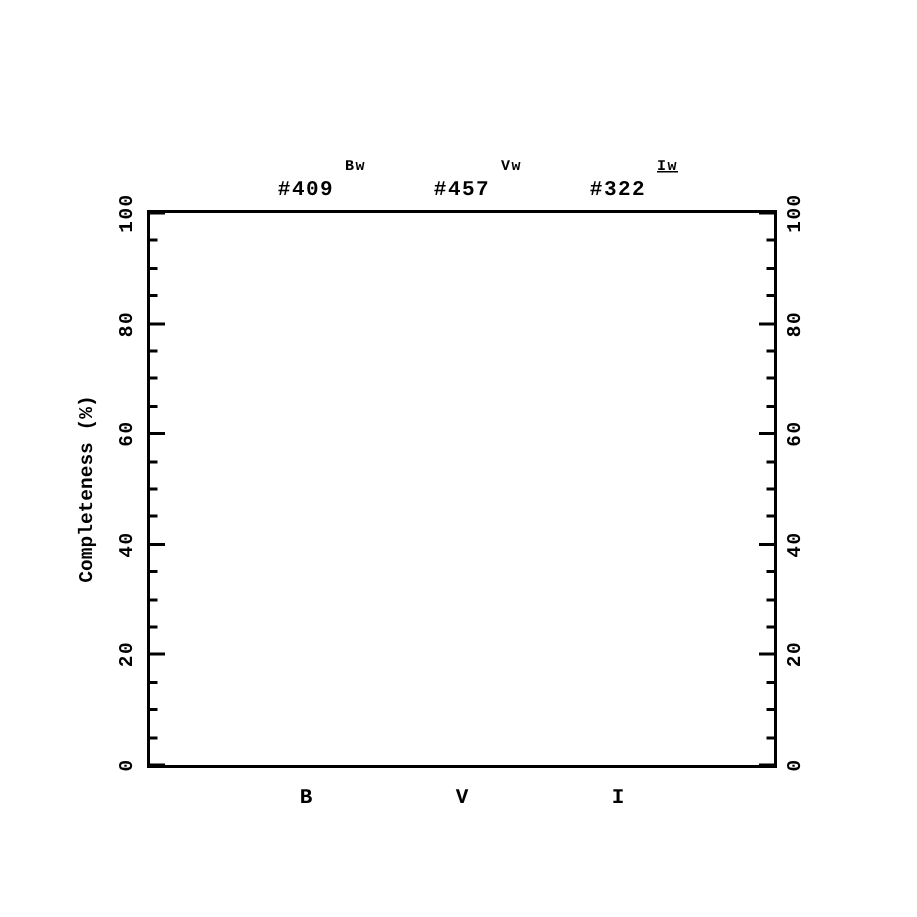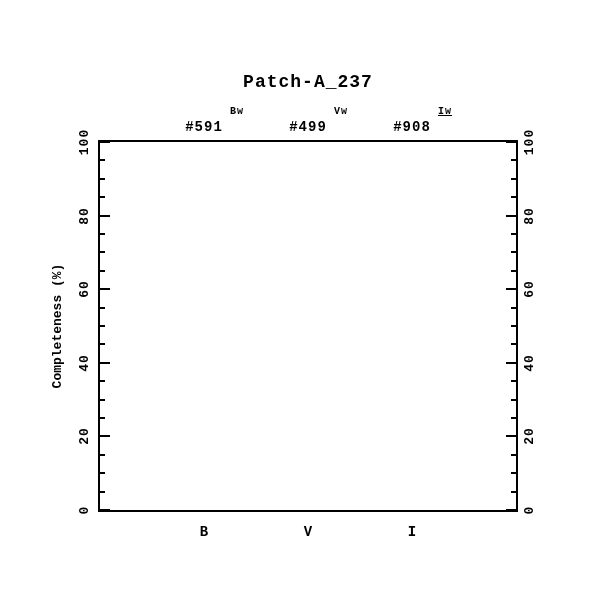--- a/index.html
+++ b/index.html
@@ -89,29 +89,28 @@
     margin-left: -30px;
     text-align: center;
     font-size: 14px;
   }
 </style>
 </head>
 <body>
 
 <div class="figure" style="background: rgb(255, 255, 255);">
 
-  <div class="chart-title">Patch-A_237</div>
 
   <div id="top-annotations">
       <div class="filter-label" style="left: 204px;">Bw</div>
-      <div class="count-label" style="left: 204px;">#591</div>
+      <div class="count-label" style="left: 204px;">#409</div>
       <div class="filter-label" style="left: 308px;">Vw</div>
-      <div class="count-label" style="left: 308px;">#499</div>
+      <div class="count-label" style="left: 308px;">#457</div>
       <div class="filter-label" style="left: 412px; text-decoration: underline;">Iw</div>
-      <div class="count-label" style="left: 412px;">#908</div>
+      <div class="count-label" style="left: 412px;">#322</div>
     </div>
 
   <div class="y-axis-title">Completeness (%)</div>
 
   <div class="plot-frame" id="plot-frame">
       <div class="tick left major" style="bottom: calc(0% - 1px);"></div>
       <div class="tick right major" style="bottom: calc(0% - 1px);"></div>
       <div class="tick left minor" style="bottom: calc(5% - 1px);"></div>
       <div class="tick right minor" style="bottom: calc(5% - 1px);"></div>
       <div class="tick left minor" style="bottom: calc(10% - 1px);"></div>

